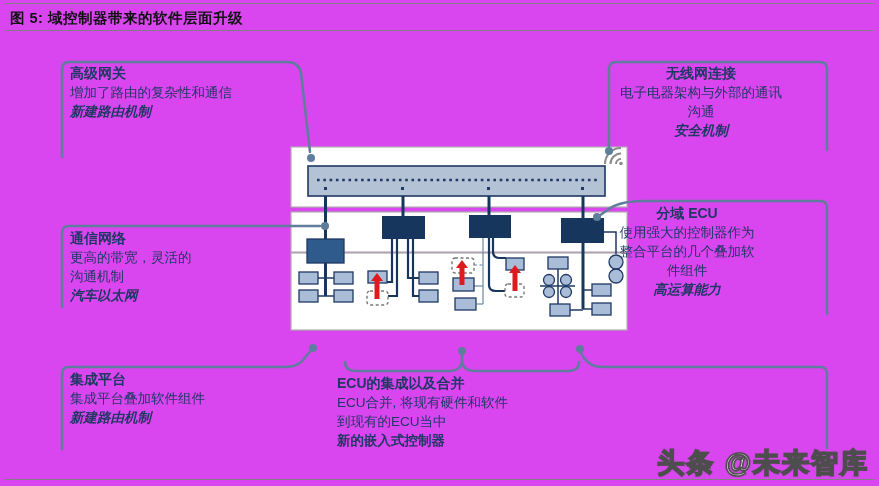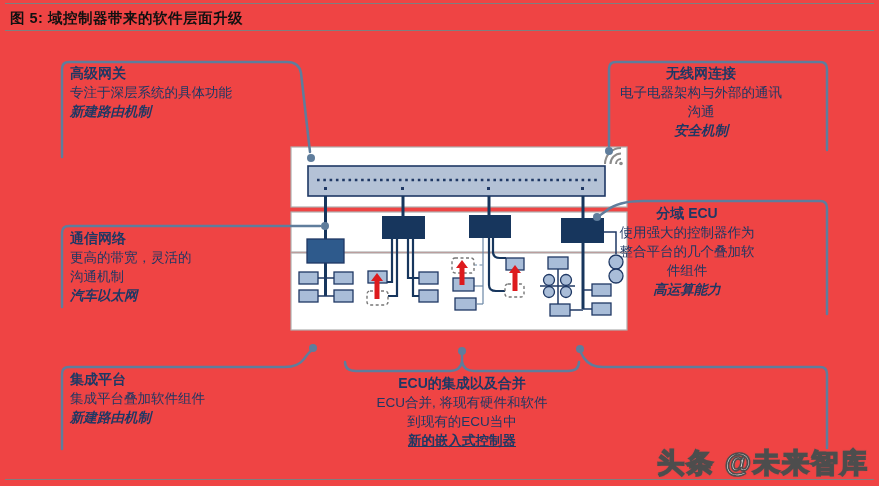--- a/index.html
+++ b/index.html
@@ -1,30 +1,30 @@
 <!DOCTYPE html>
 <html><head>
 <meta charset="utf-8">
 <style>
   html,body{margin:0;padding:0;background:#fff;}
   #canvas{
-    position:relative;width:879px;height:486px;background:#ef4444;overflow:hidden;
+    position:relative;width:879px;height:486px;background:#d946ef;overflow:hidden;
     font-family:"Liberation Sans","DejaVu Sans",sans-serif;
   }
   .rule{position:absolute;left:5px;width:869px;height:0;border-top:1.4px solid #7f7f7f;}
   .fig-title{
     position:absolute;left:10px;top:9px;font-size:14.5px;font-weight:bold;color:#111;
     letter-spacing:.5px;
   }
   .note{position:absolute;color:#1f3864;font-size:13.5px;line-height:19px;}
   .note .hd{font-weight:bold;font-size:14px;}
   .note .em{font-weight:bold;font-style:italic;}
-  .note .em.up{font-style:normal;text-decoration:underline;}
+  .note .em.up{font-style:normal;}
   .note.r{text-align:center;}
-  .note.c{text-align:center;}
+  .note.c{}
   svg{position:absolute;left:0;top:0;}
   .watermark{
     position:absolute;top:445px;right:10px;font-size:27px;font-weight:bold;color:#ffffff;
     -webkit-text-stroke:1.6px #4d4d4d;text-shadow:0 0 1px #555,0 0 2px #666;letter-spacing:2px;
     white-space:nowrap;
   }
 </style>
 </head>
 <body>
 
@@ -179,21 +179,21 @@
       <circle cx="313" cy="348" r="4"></circle>
       <circle cx="609" cy="151" r="4"></circle>
       <circle cx="597" cy="217" r="4"></circle>
       <circle cx="580" cy="349" r="4"></circle>
       <circle cx="462" cy="351" r="4"></circle>
     </g>
   </svg>
 
   <div class="note" style="left:70px;top:64px;width:240px">
     <div class="hd">高级网关</div>
-    <div>专注于深层系统的具体功能</div>
+    <div>增加了路由的复杂性和通信</div>
     <div class="em">新建路由机制</div>
   </div>
 
   <div class="note" style="left:70px;top:229px;width:210px">
     <div class="hd">通信网络</div>
     <div>更高的带宽，灵活的</div>
     <div>沟通机制</div>
     <div class="em">汽车以太网</div>
   </div>
 

